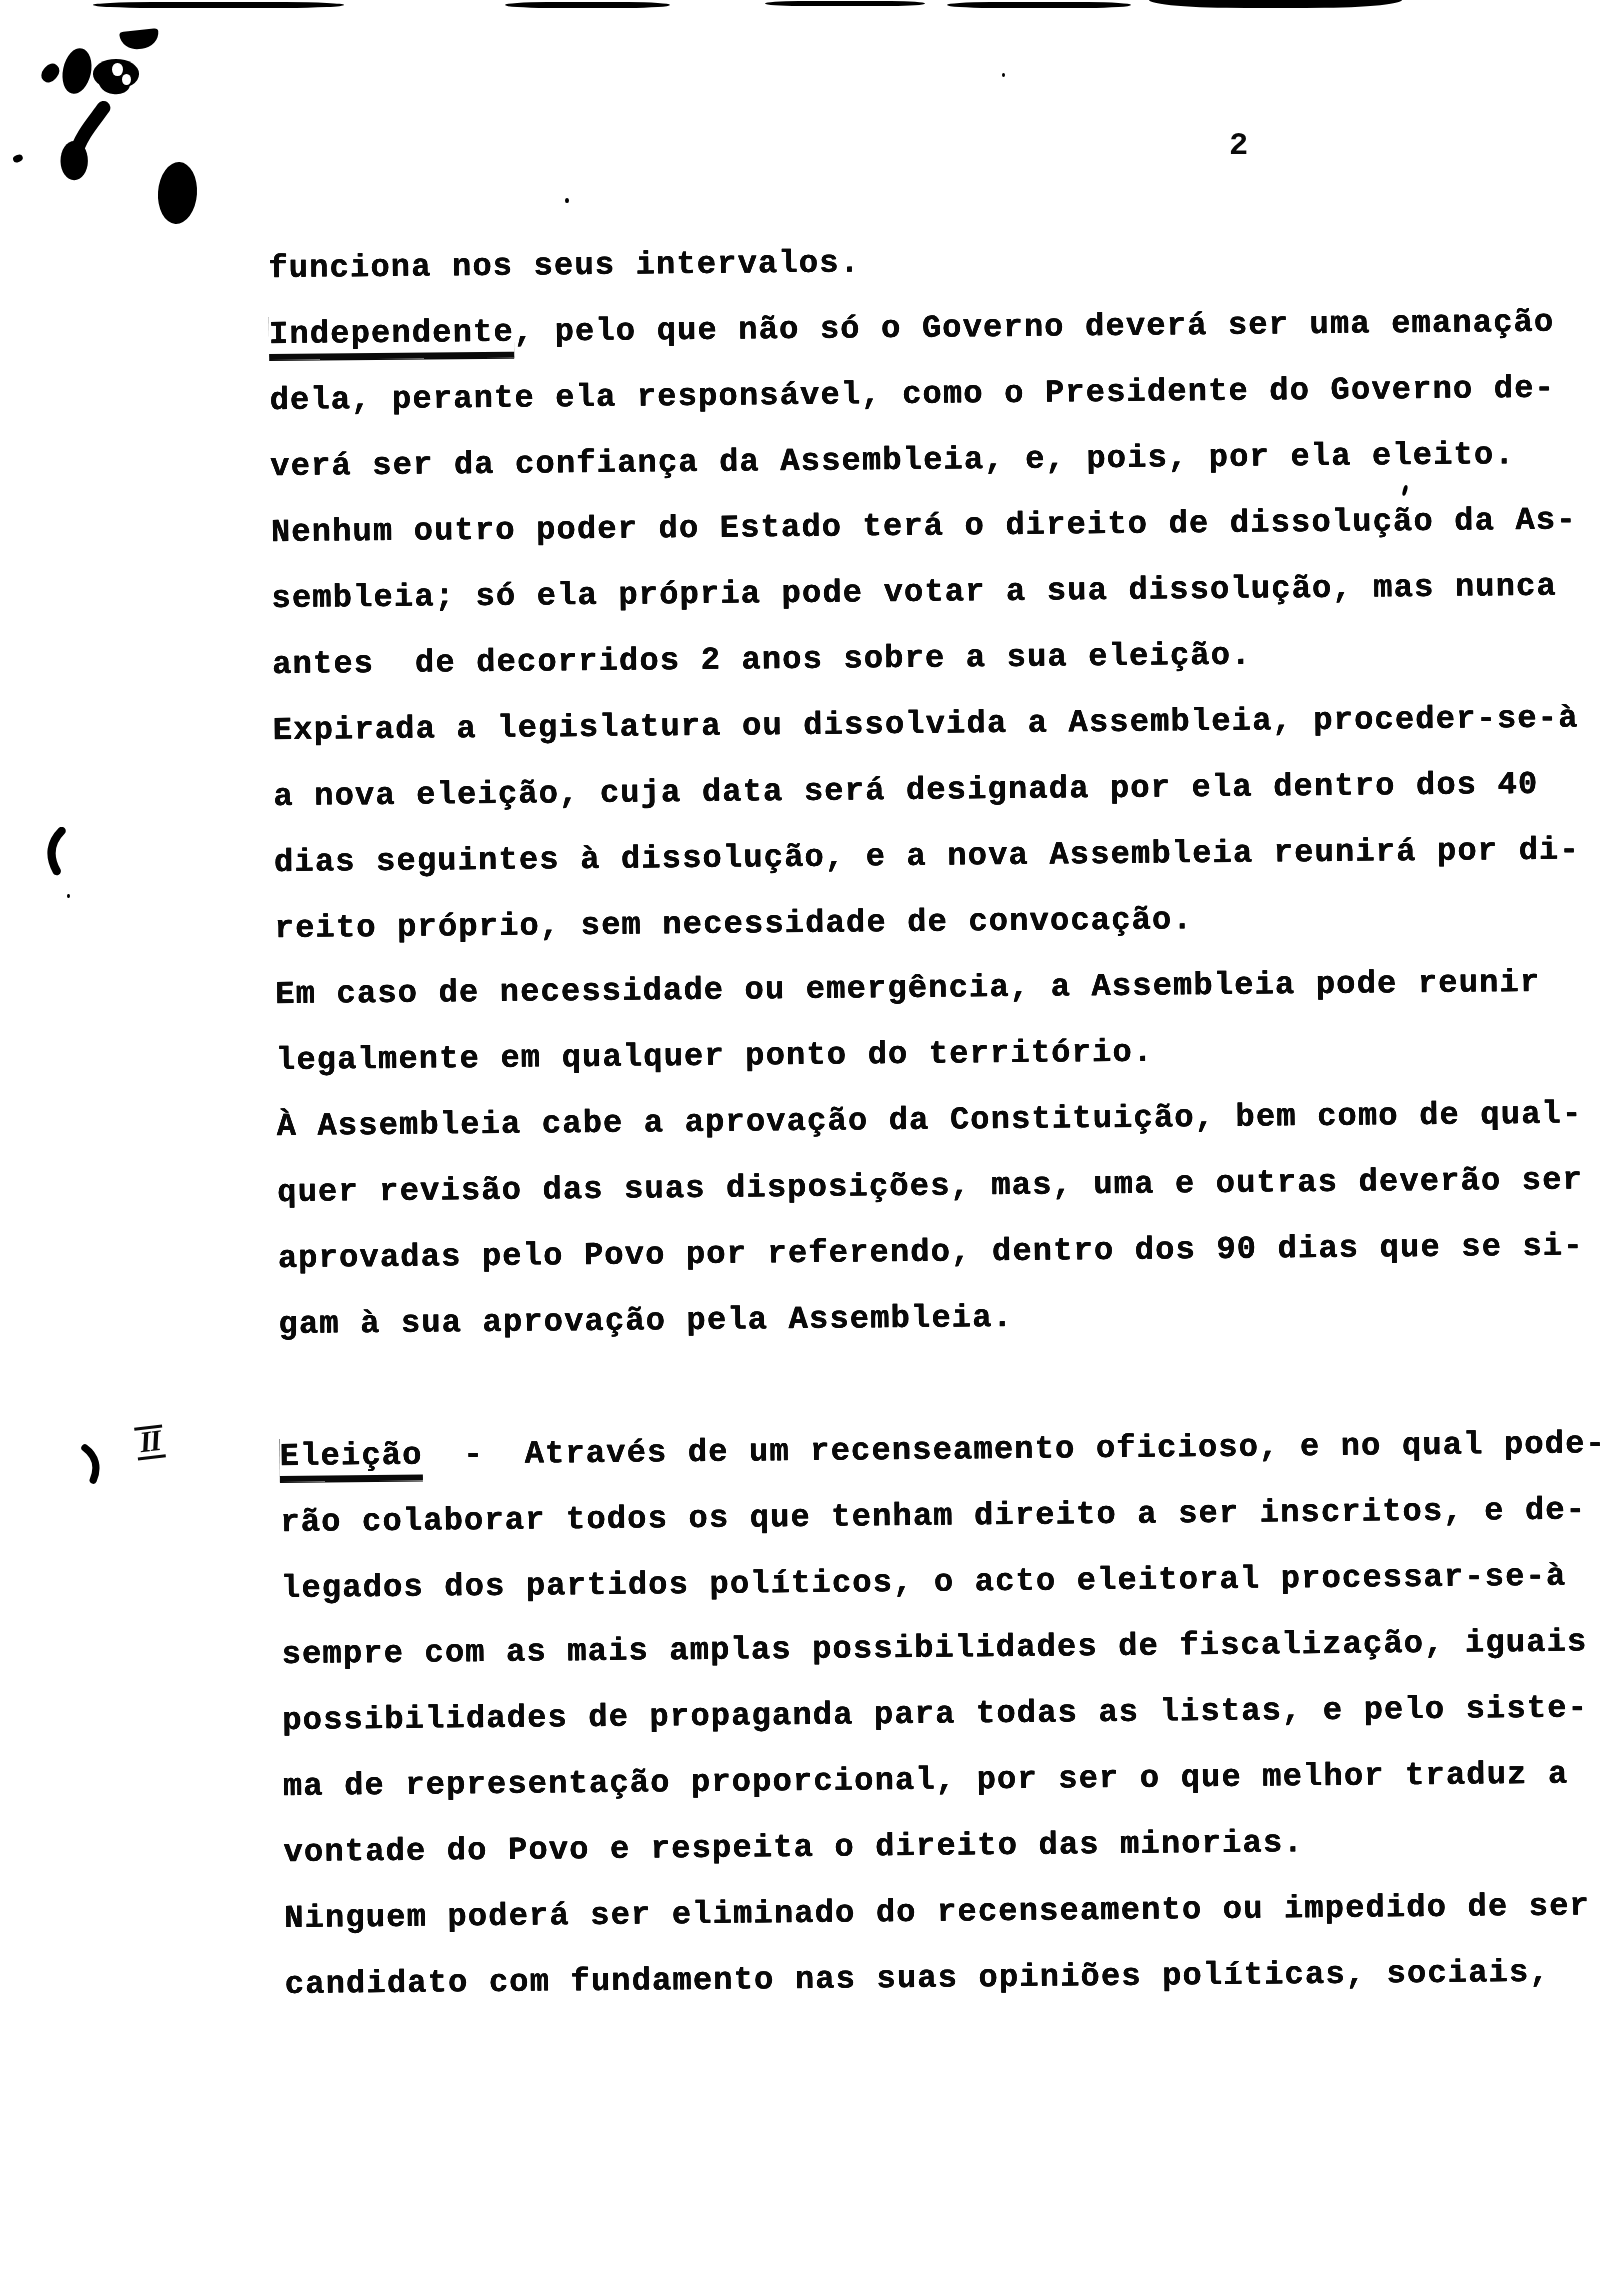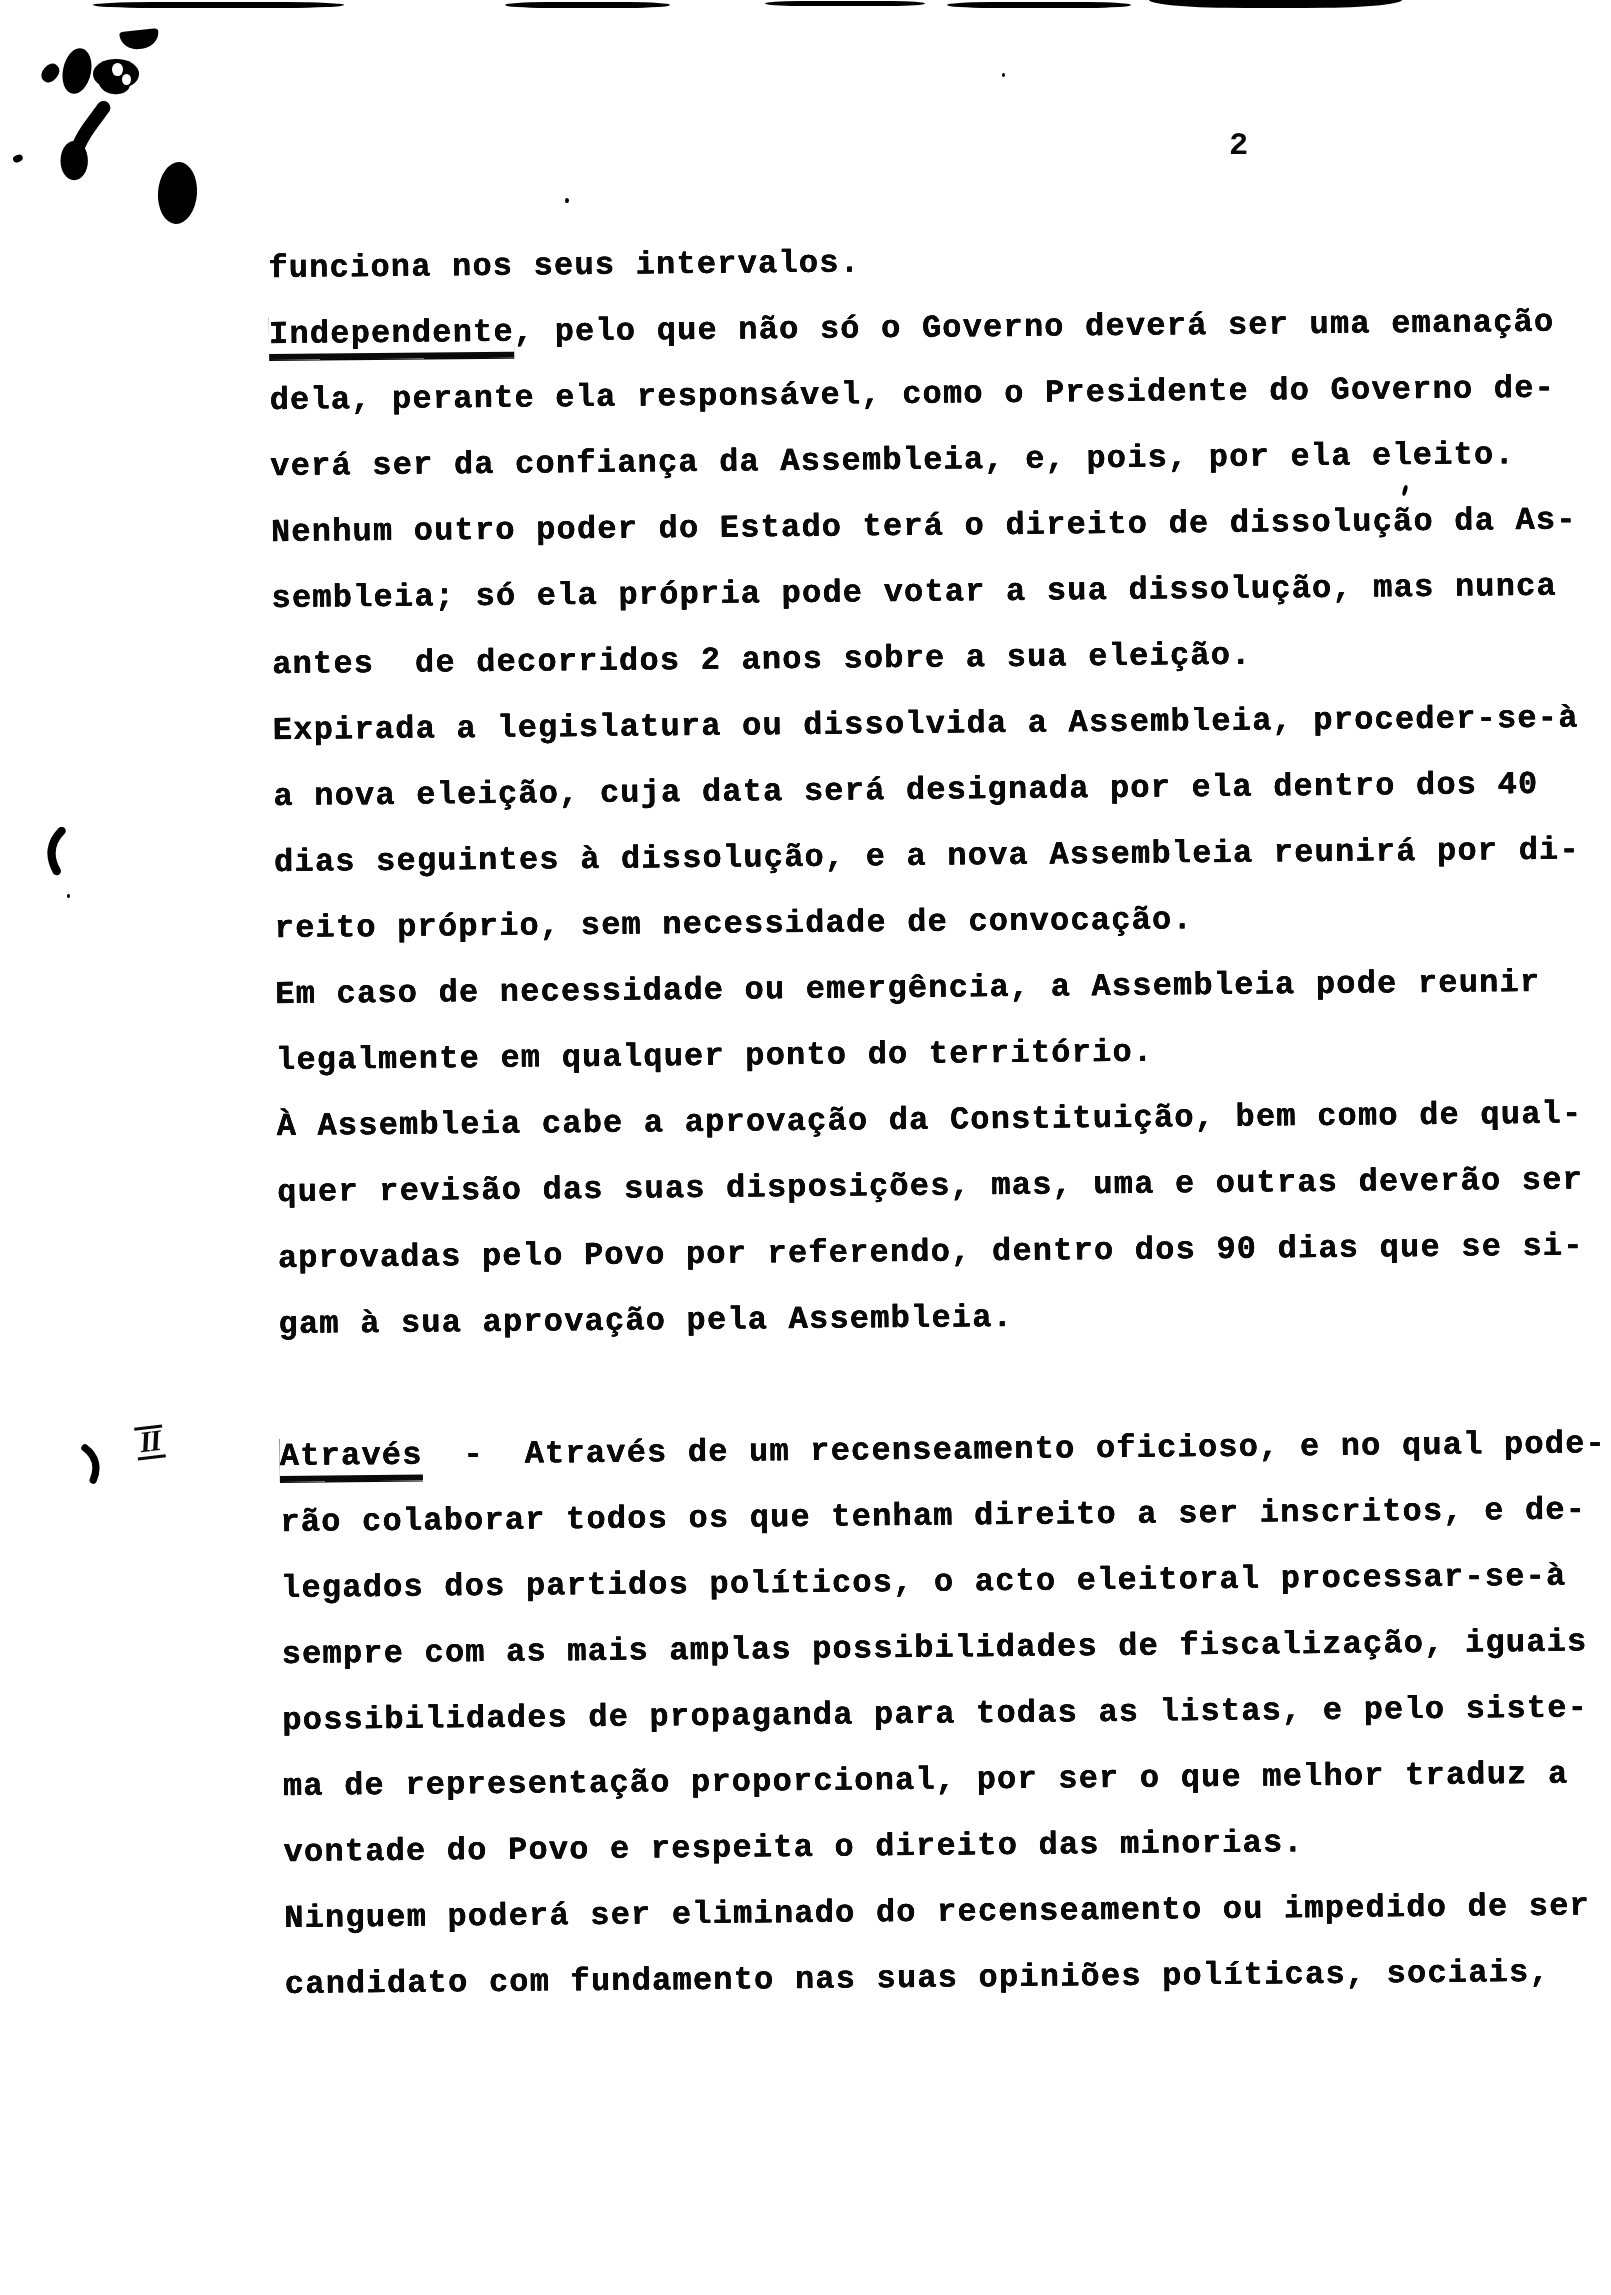--- a/index.html
+++ b/index.html
@@ -120,21 +120,21 @@
       <div class="line"><span>Expirada a legislatura ou dissolvida a Assembleia, proceder-se-à</span></div>
       <div class="line"><span>a nova eleição, cuja data será designada por ela dentro dos 40</span></div>
       <div class="line"><span>dias seguintes à dissolução, e a nova Assembleia reunirá por di-</span></div>
       <div class="line"><span>reito próprio, sem necessidade de convocação.</span></div>
       <div class="line"><span>Em caso de necessidade ou emergência, a Assembleia pode reunir</span></div>
       <div class="line"><span>legalmente em qualquer ponto do território.</span></div>
       <div class="line"><span>À Assembleia cabe a aprovação da Constituição, bem como de qual-</span></div>
       <div class="line"><span>quer revisão das suas disposições, mas, uma e outras deverão ser</span></div>
       <div class="line"><span>aprovadas pelo Povo por referendo, dentro dos 90 dias que se si-</span></div>
       <div class="line"><span>gam à sua aprovação pela Assembleia.</span></div>
-      <div class="line gap"><span class="u">Através</span><span>  -  Através de um recenseamento oficioso, e no qual pode-</span></div>
+      <div class="line gap"><span class="u">Eleição</span><span>  -  Através de um recenseamento oficioso, e no qual pode-</span></div>
       <div class="line"><span>rão colaborar todos os que tenham direito a ser inscritos, e de-</span></div>
       <div class="line"><span>legados dos partidos políticos, o acto eleitoral processar-se-à</span></div>
       <div class="line"><span>sempre com as mais amplas possibilidades de fiscalização, iguais</span></div>
       <div class="line"><span>possibilidades de propaganda para todas as listas, e pelo siste-</span></div>
       <div class="line"><span>ma de representação proporcional, por ser o que melhor traduz a</span></div>
       <div class="line"><span>vontade do Povo e respeita o direito das minorias.</span></div>
       <div class="line"><span>Ninguem poderá ser eliminado do recenseamento ou impedido de ser</span></div>
       <div class="line"><span>candidato com fundamento nas suas opiniões políticas, sociais,</span></div>
     </div>
 

